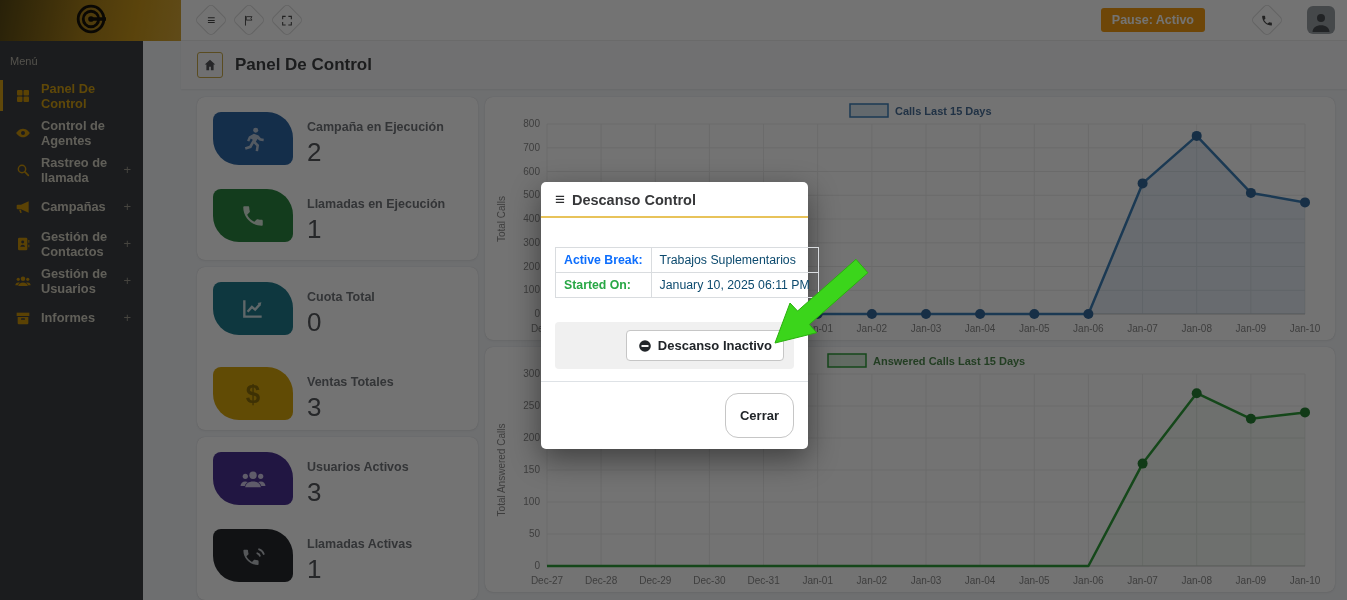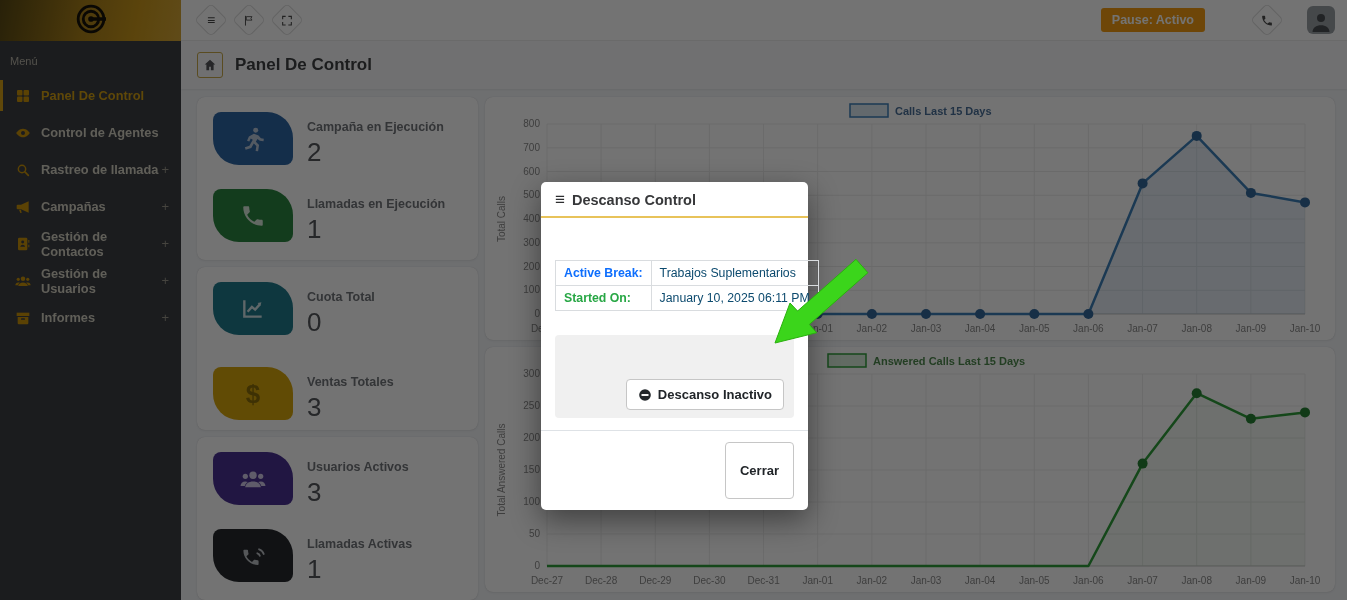--- a/index.html
+++ b/index.html
@@ -18,21 +18,21 @@
   .diamond > * { transform:rotate(-45deg); }
   .diamond .glyph { font-size:14px; line-height:1; color:#4b4b4b; }
   .nav-spacer { flex:1; }
   .pause-btn { background:#f39c12; color:#fff; border:none; border-radius:3px; padding:5px 11px;
     font-size:12.5px; font-weight:700; font-family:inherit; cursor:pointer; margin-right:22px; }
   .nav-right { display:flex; align-items:center; gap:28px; }
   .avatar { width:28px; height:28px; border-radius:6px; background:#9aa0a5; overflow:hidden;
     display:flex; align-items:flex-end; justify-content:center; cursor:pointer; }
 
   
-  .sidebar { position:absolute; left:0; top:41px; width:181px; bottom:0; background:#3c3f44; z-index:5; }
+  .sidebar { position:absolute; left:0; top:41px; width:143px; bottom:0; background:#3c3f44; z-index:5; }
   .menu-label { color:#b9b4a8; font-size:11px; padding:14px 10px 10px 10px; }
   .side-item { position:relative; display:flex; align-items:center; height:37px; padding:0 12px 0 15px;
     color:#d6d2c4; font-size:12.8px; font-weight:700; cursor:pointer; }
   .side-item .s-icon { width:16px; height:16px; margin-right:10px; color:#c9930a; flex:0 0 auto; }
   .side-item .s-icon svg { width:16px; height:16px; display:block; fill:currentColor; }
   .side-item.active { color:#d29f13; }
   .side-item.active::before { content:""; position:absolute; left:0; top:3px; bottom:3px; width:3px; background:#d4a017; }
   .plus { margin-left:auto; color:#9b978c; font-size:13px; font-weight:400; }
 
   
@@ -65,30 +65,30 @@
 
   
   .overlay { position:absolute; inset:0; background:rgba(0,0,0,.55); z-index:40; }
   .modal { position:absolute; left:541px; top:182px; width:267px; background:#fff; border-radius:5px;
     z-index:50; box-shadow:0 10px 30px rgba(0,0,0,.45); font-size:13px; }
   .modal-header { display:flex; align-items:center; gap:7px; padding:9px 14px 8px 14px;
     border-bottom:2px solid #e8c35a; }
   .modal-header .ham { font-size:17px; color:#2d2e30; line-height:1; }
   .modal-title { font-size:14.5px; font-weight:700; color:#37383a; }
   .modal-body { padding:26px 14px 0 14px; }
-  table.break-table { border-collapse:collapse; margin:16px auto; font-size:12.3px; }
+  table.break-table { border-collapse:collapse; margin:3px auto; font-size:12.3px; }
   table.break-table td { border:1px solid #d9dcdf; padding:5px 8px; color:#0c4a6e; white-space:nowrap; }
   table.break-table td.lbl { font-weight:700; }
   .form-strip { margin-top:24px; background:#f0f0f0; border-radius:4px; padding:8px 10px; text-align:right; }
   .inactive-btn { display:inline-flex; align-items:center; gap:6px; background:#fff; border:1px solid #c6c6c6;
     border-radius:4px; padding:7px 11px; font-size:13px; font-weight:700; color:#212529; cursor:pointer;
-    font-family:inherit;margin-top:36px; }
+    font-family:inherit; }
   .inactive-btn svg { width:14px; height:14px; display:block; }
   .modal-footer { margin-top:12px; border-top:1px solid #dee2e6; padding:11px 14px; text-align:right; }
-  .cerrar-btn { background:#fff; border:1px solid #c6c6c6; border-radius:4px; padding:20px 14px;
+  .cerrar-btn { background:#fff; border:1px solid #c6c6c6; border-radius:13px; padding:14px 14px;
     font-size:13px; font-weight:700; color:#212529; cursor:pointer; font-family:inherit; }
 
   .pointer-arrow { position:absolute; left:755px; top:250px; z-index:60; pointer-events:none; }
 </style>
 </head>
 <body>
 
 <div class="logo-strip">
   <span style="cursor:pointer;">
     <svg width="30" height="30" viewBox="0 0 36 36">

